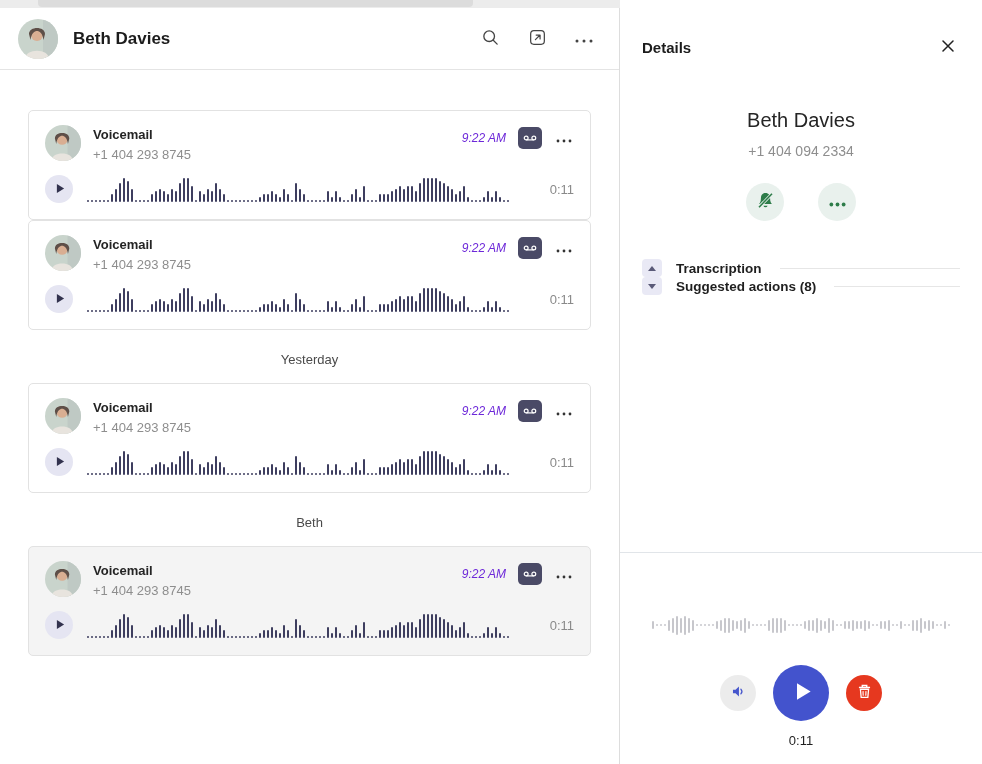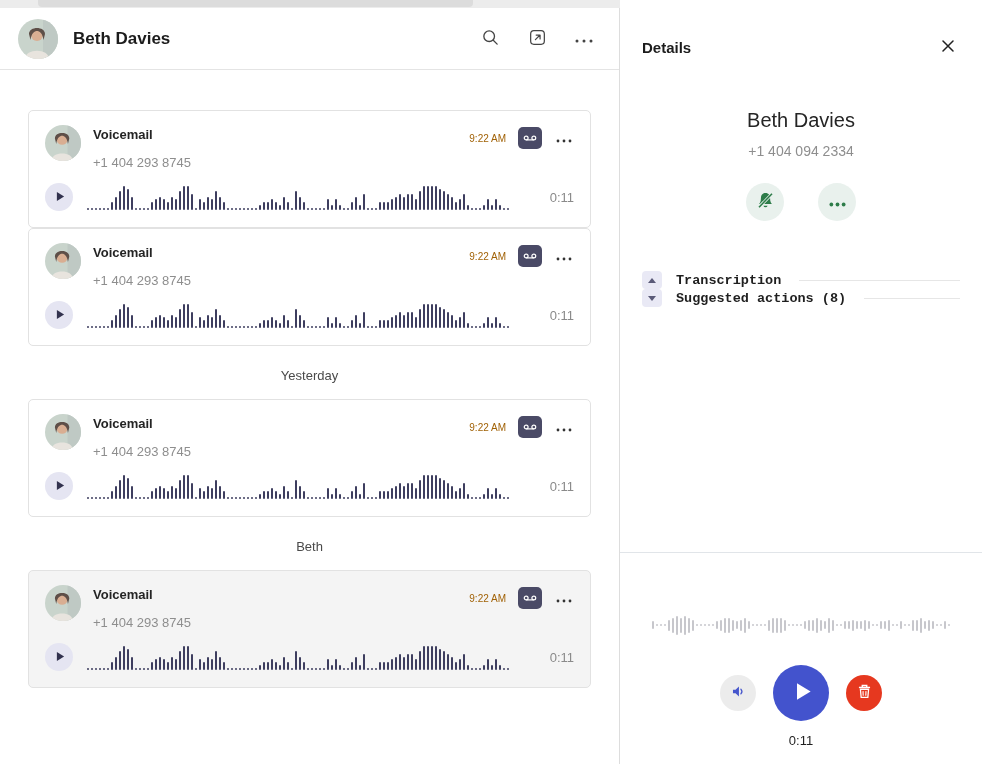--- a/index.html
+++ b/index.html
@@ -27,23 +27,23 @@
   .hdr-icon-btn { background:none; border:none; cursor:pointer; display:flex; align-items:center; padding:2px; }
 
   .vm-list { flex:1; padding:40px 28px 16px; overflow:hidden; }
   .date-sep { text-align:center; font-size:13px; color:#4a4a4a; margin:22px 0 16px; }
   .vm-card { border:1px solid #e2e2e2; border-radius:5px; background:#fff; padding:14px 16px 16px; }
   .vm-card.selected { background:#f4f4f4; }
   .vm-top { display:flex; align-items:flex-start; }
   .vm-avatar { width:36px; height:36px; border-radius:50%; overflow:hidden; flex:0 0 36px; }
   .vm-meta { margin-left:12px; padding-top:2px; }
   .vm-title { font-size:13px; font-weight:600; color:#242424; }
-  .vm-number { font-size:13px; color:#8e8e8e; margin-top:13px; }
+  .vm-number { font-size:13px; color:#8e8e8e; margin-top:5px; }
   .vm-right { margin-left:auto; display:flex; align-items:center; gap:12px; padding-top:2px; }
-  .vm-time { font-size:10px; color:#a16207; }
+  .vm-time { font-size:12px; color:#6d28d9;font-style:italic; }
   .vm-badge { width:24px; height:22px; border-radius:5px; background:#4a4a66; display:flex; align-items:center; justify-content:center; }
   .vm-more { background:none; border:none; cursor:pointer; display:flex; padding:2px; }
   .vm-bottom { display:flex; align-items:center; margin-top:13px; gap:14px; }
   .vm-play { width:28px; height:28px; border-radius:50%; background:#e5e5f2; border:none; cursor:pointer; display:flex; align-items:center; justify-content:center; flex:0 0 28px; }
   .wave { display:flex; gap:2px; overflow:hidden; }
   .wave i { display:block; width:2px; flex:0 0 2px; border-radius:1px; }
   .vm-wave { flex:1; height:26px; align-items:flex-end; }
   .vm-wave i { background:#3e3e5f; }
   .vm-duration { font-size:13px; color:#8a8a8a; }
 
@@ -53,21 +53,21 @@
   .details-title { font-size:15px; font-weight:700; color:#1c1c1c; }
   .close-btn { background:none; border:none; cursor:pointer; display:flex; padding:4px; }
 
   .contact { text-align:center; margin-top:26px; }
   .contact-avatar { width:64px; height:64px; border-radius:50%; background:#4a53d0; color:#fff; font-size:20px; display:inline-flex; align-items:center; justify-content:center; letter-spacing:.5px; }
   .contact-name { font-size:20px; color:#252525; margin-top:18px; }
   .contact-phone { font-size:14px; color:#8e8e8e; margin-top:11px; }
   .contact-actions { display:flex; justify-content:center; gap:34px; margin-top:24px; }
   .action-btn { width:38px; height:38px; border-radius:50%; background:#e9f1ed; border:none; cursor:pointer; display:flex; align-items:center; justify-content:center; }
 
-  .sections { padding:0 22px; margin-top:50px;font-family:Liberation Mono, monospace; }
+  .sections { padding:0 22px; margin-top:38px; }
   .section-header { display:flex; align-items:center; gap:14px; }
   .toggle-btn { width:20px; height:18px; border-radius:4px; background:#e9e9f5; border:none; cursor:pointer; display:flex; align-items:center; justify-content:center; flex:0 0 20px; }
   .caret-up { width:0; height:0; border-left:4px solid transparent; border-right:4px solid transparent; border-bottom:5px solid #5a5a78; }
   .caret-down { width:0; height:0; border-left:4px solid transparent; border-right:4px solid transparent; border-top:5px solid #5a5a78; }
   .section-label { font-size:13.5px; font-weight:700; color:#1f1f1f; white-space:nowrap; }
   .section-rule { flex:1; height:1px; background:#e6e6e6; margin-left:4px; }
   .transcript { font-size:14.5px; color:#1f1f1f; line-height:29px; margin:17px 0 30px; }
 
   .flex-spacer { flex:1; }
   .player-sep { height:1px; background:#e1e5e9; }

